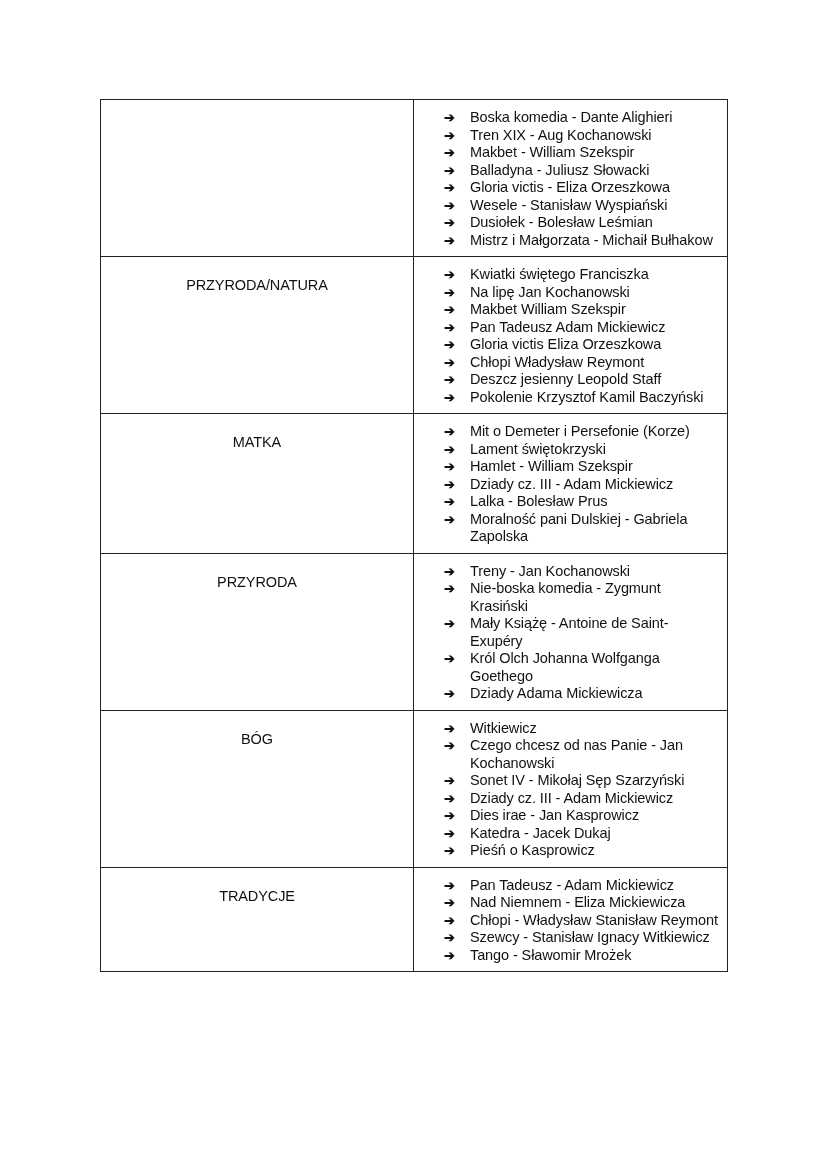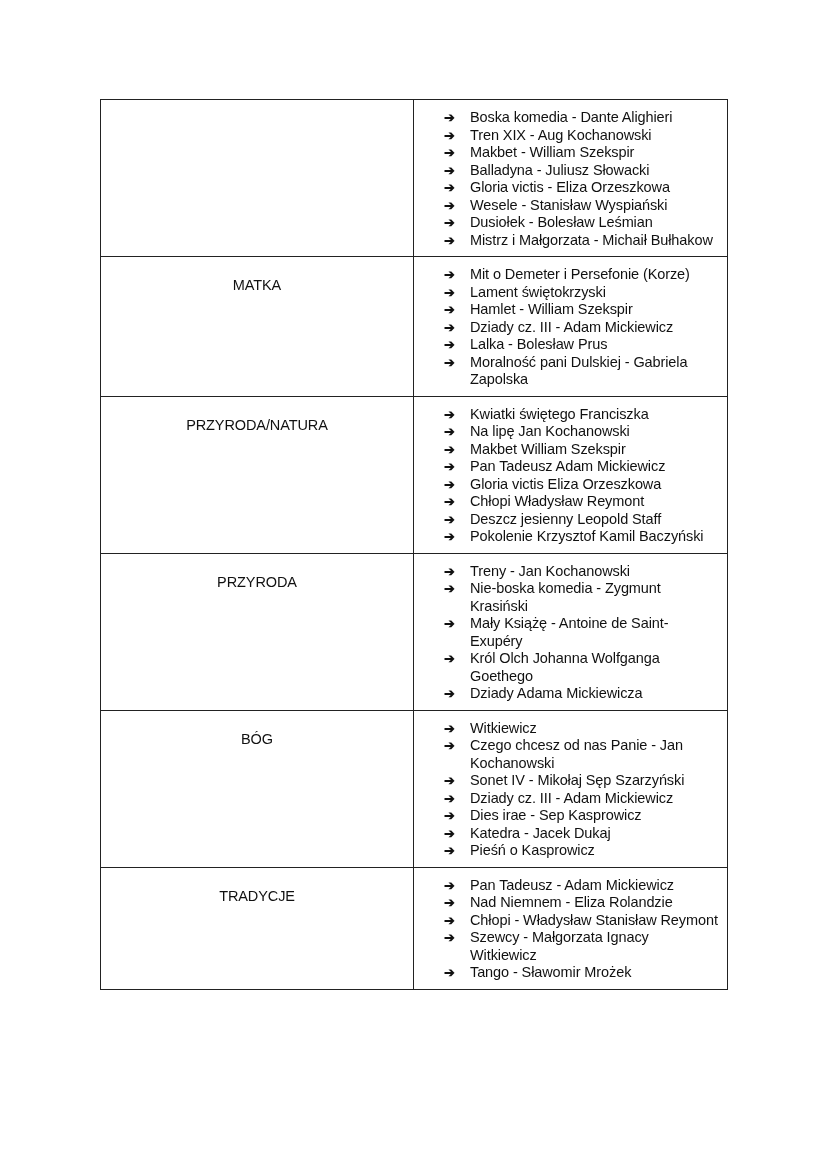--- a/index.html
+++ b/index.html
@@ -82,47 +82,47 @@
             <li><span class="arrow">➔</span><span>Balladyna - Juliusz Słowacki</span></li>
             <li><span class="arrow">➔</span><span>Gloria victis - Eliza Orzeszkowa</span></li>
             <li><span class="arrow">➔</span><span>Wesele - Stanisław Wyspiański</span></li>
             <li><span class="arrow">➔</span><span>Dusiołek - Bolesław Leśmian</span></li>
             <li><span class="arrow">➔</span><span>Mistrz i Małgorzata - Michaił Bułhakow</span></li>
           </ul>
       </td>
     </tr>
       <tr style="">
       <td class="col-topic">
-        <span class="topic-label">MATKA</span>
-      </td>
-      <td class="col-works">
-        <ul class="works">
-            <li><span class="arrow">➔</span><span>Mit o Demeter i Persefonie (Korze)</span></li>
-            <li><span class="arrow">➔</span><span>Lament świętokrzyski</span></li>
-            <li><span class="arrow">➔</span><span>Hamlet - William Szekspir</span></li>
-            <li><span class="arrow">➔</span><span>Dziady cz. III - Adam Mickiewicz</span></li>
-            <li><span class="arrow">➔</span><span>Lalka - Bolesław Prus</span></li>
-            <li><span class="arrow">➔</span><span>Moralność pani Dulskiej - Gabriela Zapolska</span></li>
-          </ul>
-      </td>
-    </tr>
-      <tr style="">
-      <td class="col-topic">
         <span class="topic-label">PRZYRODA/NATURA</span>
       </td>
       <td class="col-works">
         <ul class="works">
             <li><span class="arrow">➔</span><span>Kwiatki świętego Franciszka</span></li>
             <li><span class="arrow">➔</span><span>Na lipę Jan Kochanowski</span></li>
             <li><span class="arrow">➔</span><span>Makbet William Szekspir</span></li>
             <li><span class="arrow">➔</span><span>Pan Tadeusz Adam Mickiewicz</span></li>
             <li><span class="arrow">➔</span><span>Gloria victis Eliza Orzeszkowa</span></li>
             <li><span class="arrow">➔</span><span>Chłopi Władysław Reymont</span></li>
             <li><span class="arrow">➔</span><span>Deszcz jesienny Leopold Staff</span></li>
             <li><span class="arrow">➔</span><span>Pokolenie Krzysztof Kamil Baczyński</span></li>
+          </ul>
+      </td>
+    </tr>
+      <tr style="">
+      <td class="col-topic">
+        <span class="topic-label">MATKA</span>
+      </td>
+      <td class="col-works">
+        <ul class="works">
+            <li><span class="arrow">➔</span><span>Mit o Demeter i Persefonie (Korze)</span></li>
+            <li><span class="arrow">➔</span><span>Lament świętokrzyski</span></li>
+            <li><span class="arrow">➔</span><span>Hamlet - William Szekspir</span></li>
+            <li><span class="arrow">➔</span><span>Dziady cz. III - Adam Mickiewicz</span></li>
+            <li><span class="arrow">➔</span><span>Lalka - Bolesław Prus</span></li>
+            <li><span class="arrow">➔</span><span>Moralność pani Dulskiej - Gabriela Zapolska</span></li>
           </ul>
       </td>
     </tr>
       <tr style="">
       <td class="col-topic">
         <span class="topic-label">PRZYRODA</span>
       </td>
       <td class="col-works">
         <ul class="works">
             <li><span class="arrow">➔</span><span>Treny - Jan Kochanowski</span></li>
@@ -136,34 +136,34 @@
       <tr style="">
       <td class="col-topic">
         <span class="topic-label">BÓG</span>
       </td>
       <td class="col-works">
         <ul class="works">
             <li><span class="arrow">➔</span><span>Witkiewicz</span></li>
             <li><span class="arrow">➔</span><span>Czego chcesz od nas Panie - Jan Kochanowski</span></li>
             <li><span class="arrow">➔</span><span>Sonet IV - Mikołaj Sęp Szarzyński</span></li>
             <li><span class="arrow">➔</span><span>Dziady cz. III - Adam Mickiewicz</span></li>
-            <li><span class="arrow">➔</span><span>Dies irae - Sep Kasprowicz</span></li>
+            <li><span class="arrow">➔</span><span>Dies irae - Jan Kasprowicz</span></li>
             <li><span class="arrow">➔</span><span>Katedra - Jacek Dukaj</span></li>
             <li><span class="arrow">➔</span><span>Pieśń o Kasprowicz</span></li>
           </ul>
       </td>
     </tr>
       <tr style="">
       <td class="col-topic">
         <span class="topic-label">TRADYCJE</span>
       </td>
       <td class="col-works">
         <ul class="works">
             <li><span class="arrow">➔</span><span>Pan Tadeusz - Adam Mickiewicz</span></li>
-            <li><span class="arrow">➔</span><span>Nad Niemnem - Eliza Rolandzie</span></li>
+            <li><span class="arrow">➔</span><span>Nad Niemnem - Eliza Mickiewicza</span></li>
             <li><span class="arrow">➔</span><span>Chłopi - Władysław Stanisław Reymont</span></li>
-            <li><span class="arrow">➔</span><span>Szewcy - Małgorzata Ignacy Witkiewicz</span></li>
+            <li><span class="arrow">➔</span><span>Szewcy - Stanisław Ignacy Witkiewicz</span></li>
             <li><span class="arrow">➔</span><span>Tango - Sławomir Mrożek</span></li>
           </ul>
       </td>
     </tr>
     </tbody>
 </table>
 
 </body></html>

